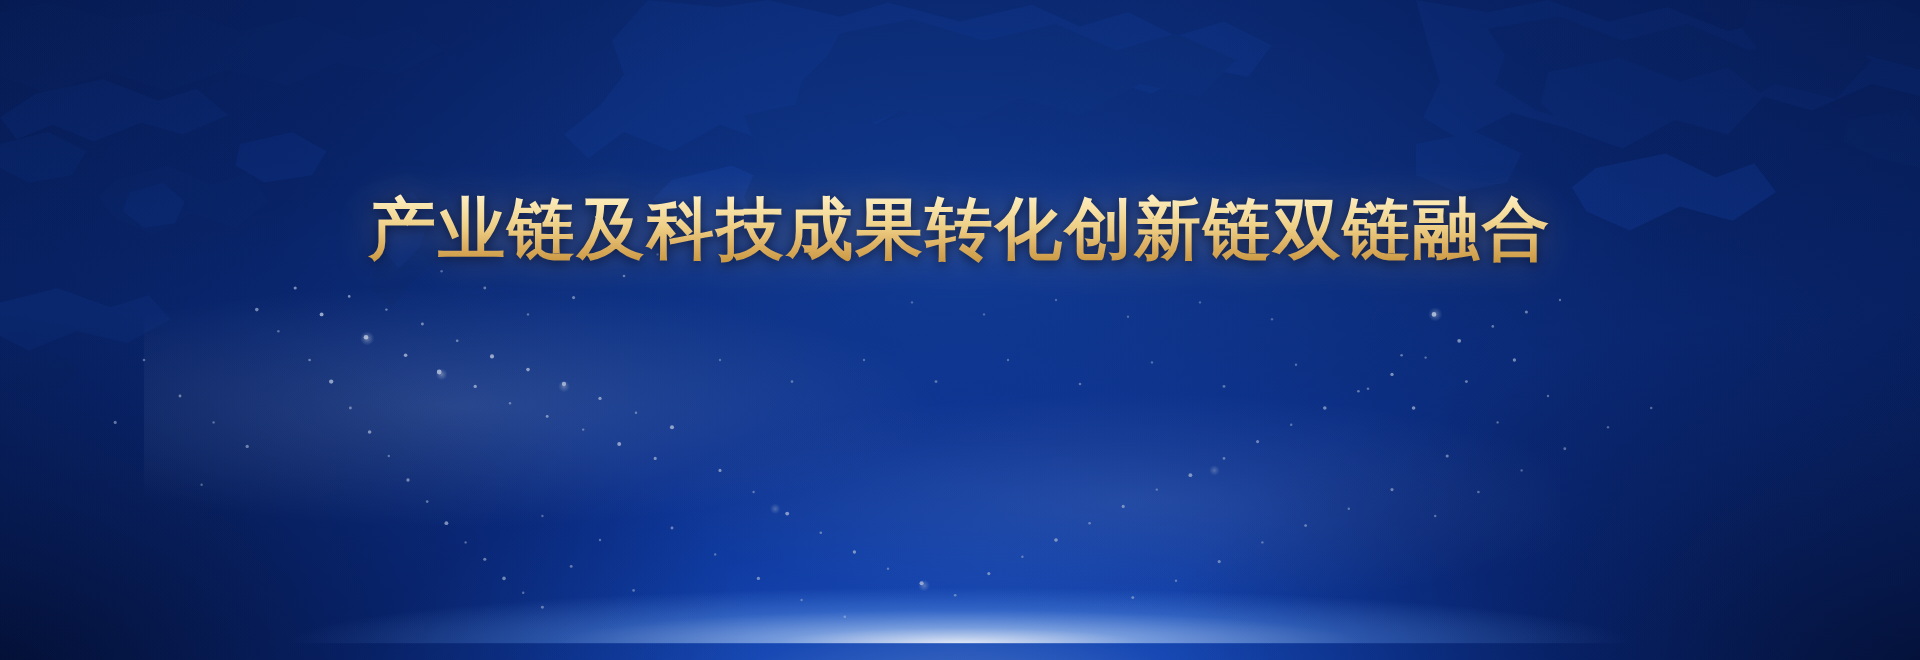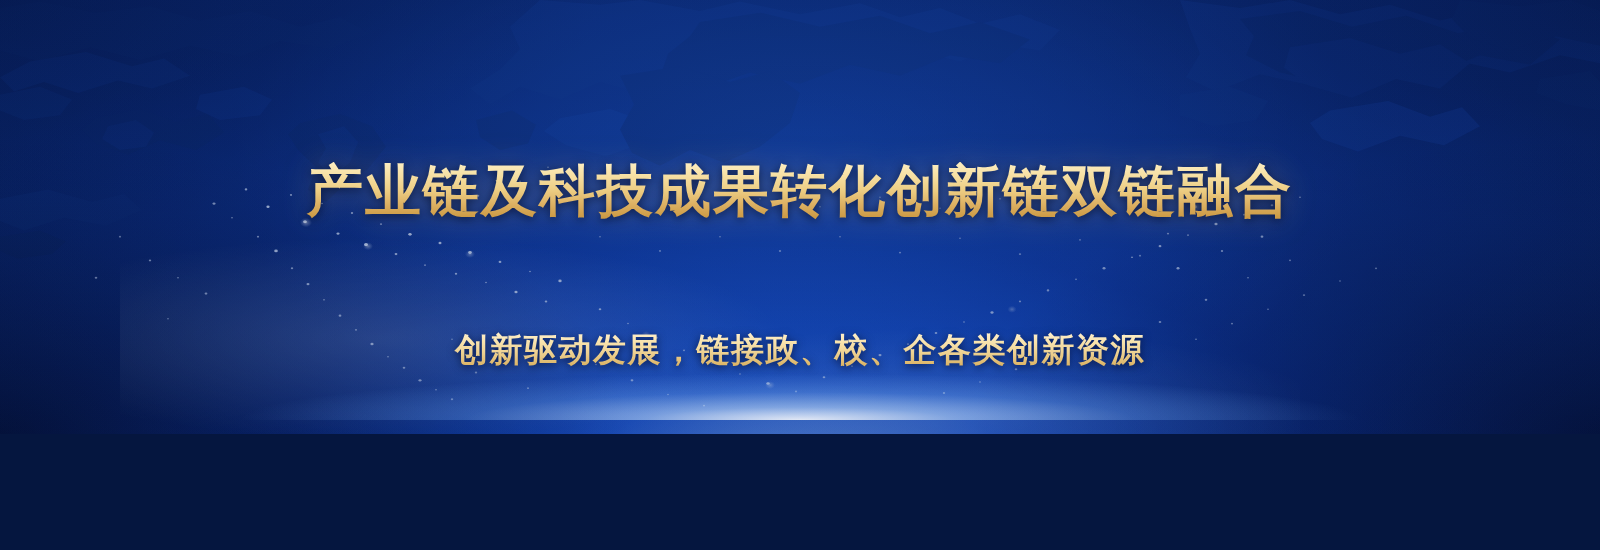--- a/index.html
+++ b/index.html
@@ -8,21 +8,21 @@
     padding: 0;
     background: #05163f;
   }
   body {
     font-family: "Liberation Sans", "DejaVu Sans", sans-serif;
   }
 
   .banner {
     position: relative;
     width: 1600px;
-    height: 434px;
+    height: 550px;
     overflow: hidden;
     background: #4d7c0f;
     user-select: none;
   }
 
   
   .bg-base {
     position: absolute;
     inset: 0;
     background:
@@ -365,16 +365,15 @@
     </svg>
   </div>
 
   <div class="earth-wrap"></div>
   <div class="earth-rim"></div>
   <div class="horizon-flare"></div>
 
   <div class="content">
     <div class="title-shadow">产业链及科技成果转化创新链双链融合</div>
     <h1 class="title">产业链及科技成果转化创新链双链融合</h1>
-    <h2 class="subtitle">创新驱动发展，链接政、校、企各类创新资源</h2>
   </div>
 
 </div>
 
 </body></html>

